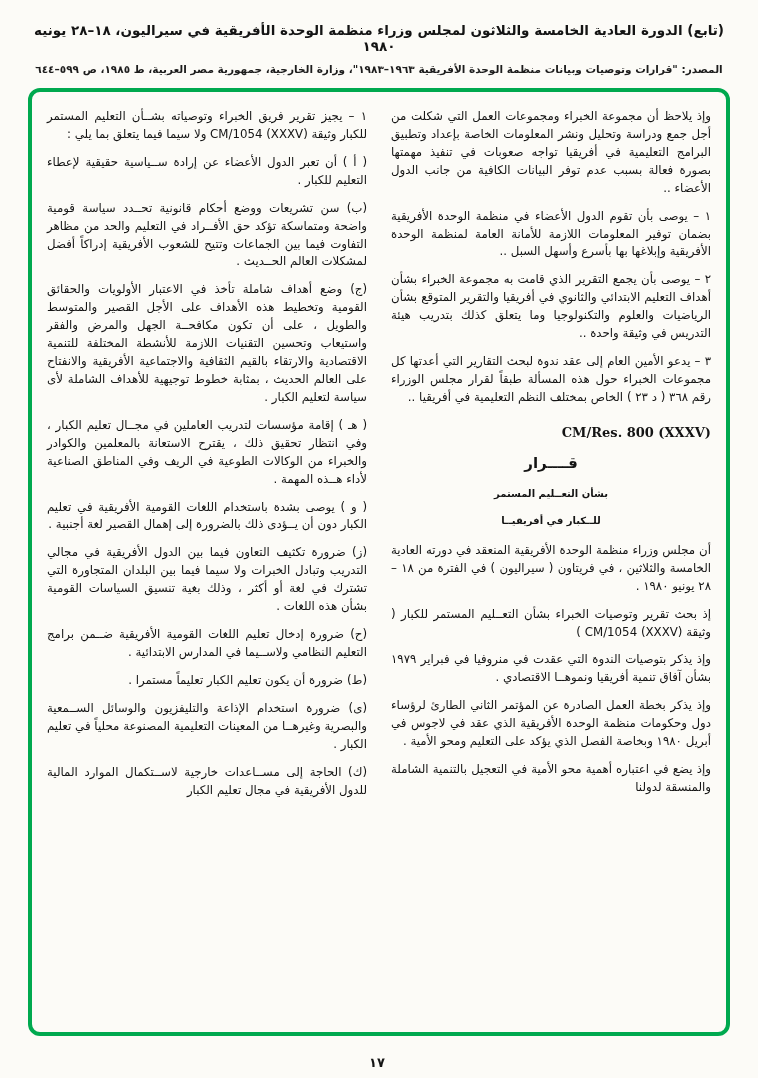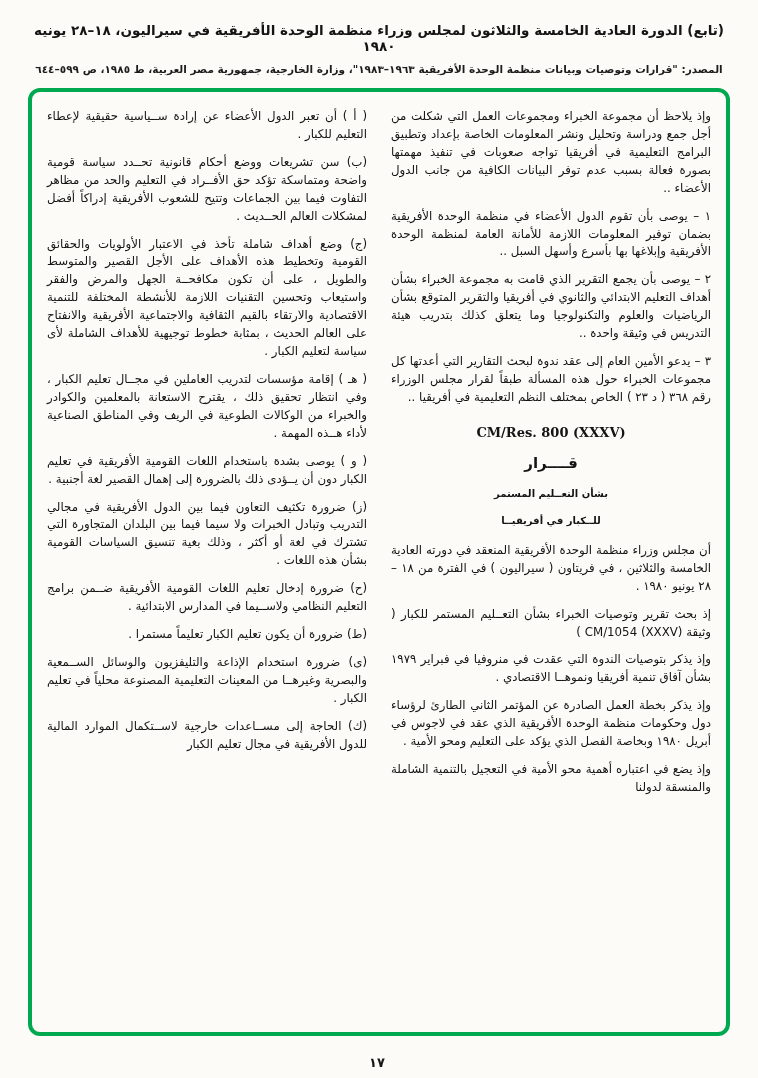--- a/index.html
+++ b/index.html
@@ -36,21 +36,21 @@
 
   .para {
     font-size: 11.8px;
     line-height: 1.52;
     text-align: justify;
     text-justify: inter-word;
     margin: 0 0 10px 0;
   }
   .ref-code {
     direction: ltr;
-    text-align: center;
+    text-align: right;
     font-family: "DejaVu Serif", serif;
     font-weight: bold;
     font-size: 13px;
     margin: 18px 0 14px 0;
   }
   .heading {
     text-align: center;
     font-weight: bold;
     font-size: 15px;
     margin: 4px 0 10px 0;
@@ -95,20 +95,21 @@
         <p class="subheading">بشأن التعــليم المستمر</p>
         <p class="subheading last">للــكبار في أفريقيــا</p>
         <p class="para">أن مجلس وزراء منظمة الوحدة الأفريقية المنعقد في دورته العادية الخامسة والثلاثين ، في فريتاون ( سيراليون ) في الفترة من ١٨ – ٢٨ يونيو ١٩٨٠ .</p>
         <p class="para">إذ بحث تقرير وتوصيات الخبراء بشأن التعــليم المستمر للكبار ( وثيقة CM/1054 (XXXV) )</p>
         <p class="para">وإذ يذكر بتوصيات الندوة التي عقدت في منروفيا في فبراير ١٩٧٩ بشأن آفاق تنمية أفريقيا ونموهــا الاقتصادي .</p>
         <p class="para">وإذ يذكر بخطة العمل الصادرة عن المؤتمر الثاني الطارئ لرؤساء دول وحكومات منظمة الوحدة الأفريقية الذي عقد في لاجوس في أبريل ١٩٨٠ وبخاصة الفصل الذي يؤكد على التعليم ومحو الأمية .</p>
         <p class="para">وإذ يضع في اعتباره أهمية محو الأمية في التعجيل بالتنمية الشاملة والمنسقة لدولنا</p>
       </div>
 
       <div class="col">
+        <p class="para">١ – يجيز تقرير فريق الخبراء وتوصياته بشــأن التعليم المستمر للكبار وثيقة CM/1054 (XXXV) ولا سيما فيما يتعلق بما يلي :</p>
         <p class="para">( أ ) أن تعبر الدول الأعضاء عن إرادة ســياسية حقيقية لإعطاء التعليم للكبار .</p>
         <p class="para">(ب) سن تشريعات ووضع أحكام قانونية تحــدد سياسة قومية واضحة ومتماسكة تؤكد حق الأفــراد في التعليم والحد من مظاهر التفاوت فيما بين الجماعات وتتيح للشعوب الأفريقية إدراكاً أفضل لمشكلات العالم الحــديث .</p>
         <p class="para">(ج) وضع أهداف شاملة تأخذ في الاعتبار الأولويات والحقائق القومية وتخطيط هذه الأهداف على الأجل القصير والمتوسط والطويل ، على أن تكون مكافحــة الجهل والمرض والفقر واستيعاب وتحسين التقنيات اللازمة للأنشطة المختلفة للتنمية الاقتصادية والارتقاء بالقيم الثقافية والاجتماعية الأفريقية والانفتاح على العالم الحديث ، بمثابة خطوط توجيهية للأهداف الشاملة لأى سياسة لتعليم الكبار .</p>
         <p class="para">( هـ ) إقامة مؤسسات لتدريب العاملين في مجــال تعليم الكبار ، وفي انتظار تحقيق ذلك ، يقترح الاستعانة بالمعلمين والكوادر والخبراء من الوكالات الطوعية في الريف وفي المناطق الصناعية لأداء هــذه المهمة .</p>
         <p class="para">( و ) يوصى بشدة باستخدام اللغات القومية الأفريقية في تعليم الكبار دون أن يــؤدى ذلك بالضرورة إلى إهمال القصير لغة أجنبية .</p>
         <p class="para">(ز) ضرورة تكثيف التعاون فيما بين الدول الأفريقية في مجالي التدريب وتبادل الخبرات ولا سيما فيما بين البلدان المتجاورة التي تشترك في لغة أو أكثر ، وذلك بغية تنسيق السياسات القومية بشأن هذه اللغات .</p>
         <p class="para">(ح) ضرورة إدخال تعليم اللغات القومية الأفريقية ضــمن برامج التعليم النظامي ولاســيما في المدارس الابتدائية .</p>
         <p class="para">(ط) ضرورة أن يكون تعليم الكبار تعليماً مستمرا .</p>
         <p class="para">(ى) ضرورة استخدام الإذاعة والتليفزيون والوسائل الســمعية والبصرية وغيرهــا من المعينات التعليمية المصنوعة محلياً في تعليم الكبار .</p>
         <p class="para">(ك) الحاجة إلى مســاعدات خارجية لاســتكمال الموارد المالية للدول الأفريقية في مجال تعليم الكبار</p>

